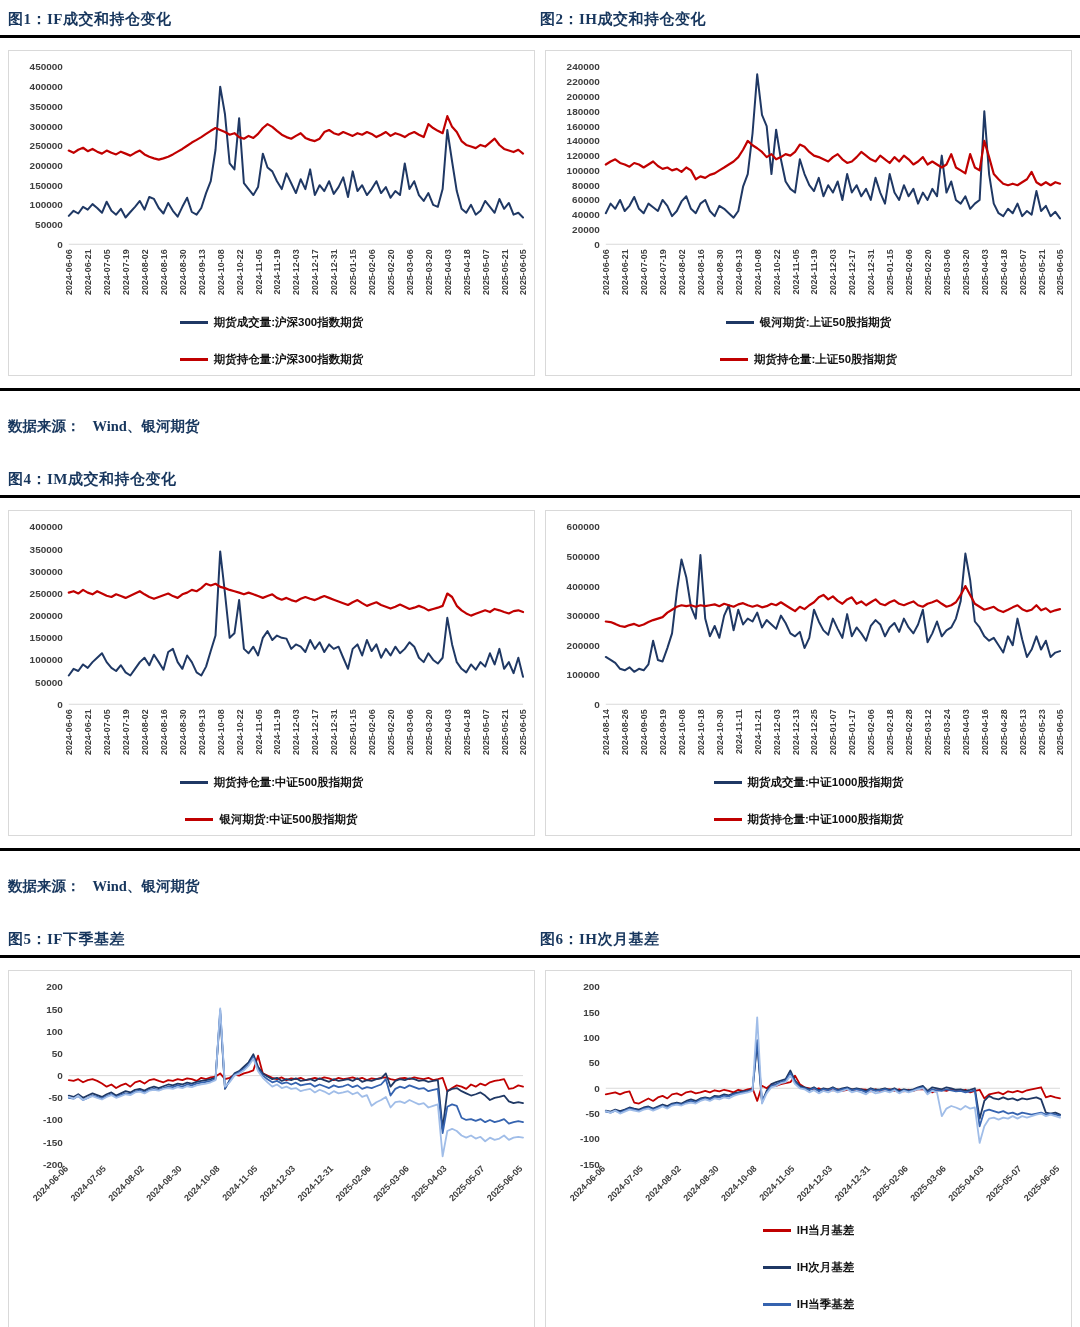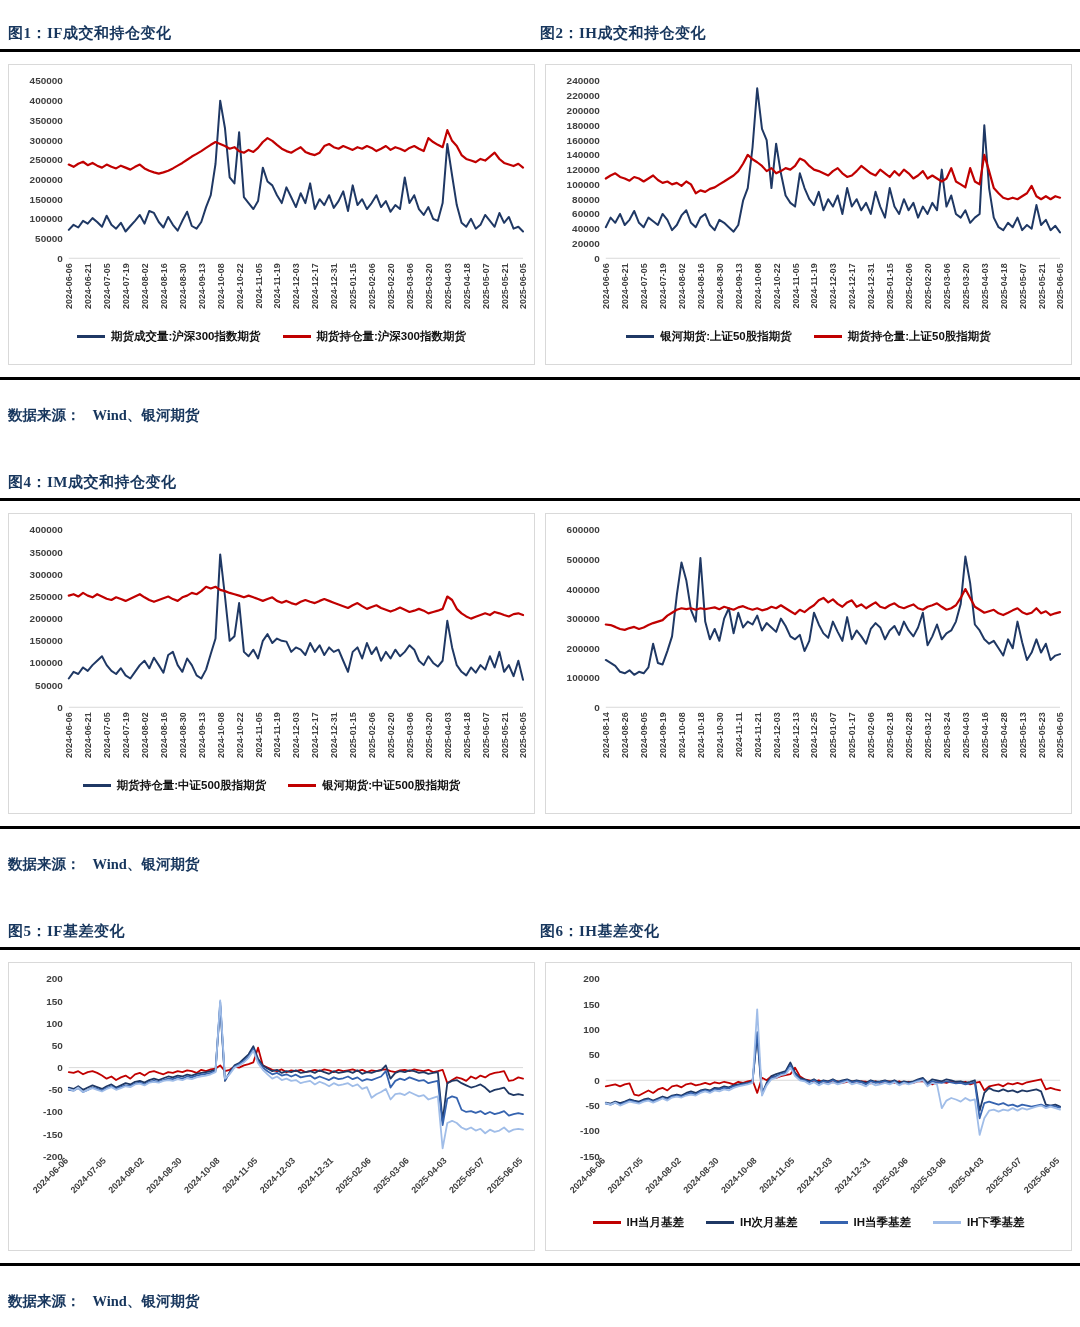--- a/index.html
+++ b/index.html
@@ -1,25 +1,25 @@
 <!DOCTYPE html>
 <html><head>
 <meta charset="utf-8">
 <style>
   html,body{margin:0;padding:0;background:#ffffff;}
   body{width:1080px;font-family:"Liberation Sans",sans-serif;}
-  .fig-titles{display:flex;padding:24px 8px 6px;}
+  .fig-titles{display:flex;padding:10px 8px 6px;}
   .fig-title{width:50%;font-family:"Liberation Serif",serif;font-weight:bold;font-size:15px;color:#17365D;letter-spacing:.5px;}
   .rule{height:3px;background:#000;width:1080px;}
   .boxrow{display:flex;gap:10px;padding:12px 8px;}
-  .chart-box{flex:1;border:1px solid #D9D9D9;background:#fff;padding:8px 4px 16px;}
+  .chart-box{flex:1;border:1px solid #D9D9D9;background:#fff;padding:8px 4px 4px;}
   .chart-svg{display:block;width:100%;height:auto;}
   .ytick{font:600 10px "Liberation Sans",sans-serif;fill:#3F3F3F;}
   .xtick{font:600 9px "Liberation Sans",sans-serif;fill:#3F3F3F;}
-  .legend{display:flex;justify-content:center;align-items:center;gap:22px;padding:5px 0 4px;flex-wrap:wrap;}
+  .legend{display:flex;justify-content:center;align-items:center;gap:22px;padding:5px 0 4px;flex-wrap:wrap;flex-direction:column;}
   .legend-item{display:flex;align-items:center;gap:6px;}
   .legend-item .sw{display:inline-block;width:28px;height:3px;}
   .legend-item .lt{font:700 11.5px "Liberation Sans",sans-serif;color:#111;}
   .source{padding:16px 8px 24px;font-family:"Liberation Serif",serif;font-weight:bold;font-size:14.5px;color:#17365D;margin-top:10px;}
   .source .sv{margin-left:12px;}
 </style>
 </head>
 <body>
 
 <div>
@@ -231,32 +231,42 @@
           <text x="401.5" y="191" class="xtick" text-anchor="end" transform="rotate(-90 401.5 191)">2025-03-24</text>
           <text x="420.5" y="191" class="xtick" text-anchor="end" transform="rotate(-90 420.5 191)">2025-04-03</text>
           <text x="439.5" y="191" class="xtick" text-anchor="end" transform="rotate(-90 439.5 191)">2025-04-16</text>
           <text x="458.5" y="191" class="xtick" text-anchor="end" transform="rotate(-90 458.5 191)">2025-04-28</text>
           <text x="477.5" y="191" class="xtick" text-anchor="end" transform="rotate(-90 477.5 191)">2025-05-13</text>
           <text x="496.5" y="191" class="xtick" text-anchor="end" transform="rotate(-90 496.5 191)">2025-05-23</text>
           <text x="515.5" y="191" class="xtick" text-anchor="end" transform="rotate(-90 515.5 191)">2025-06-05</text>
           <polyline points="56.0,138.5 60.8,141.5 65.5,144.5 70.3,150.4 75.0,151.9 79.8,148.9 84.5,153.4 89.3,150.4 94.0,151.9 98.8,146.0 103.5,122.2 108.3,141.5 113.0,143.0 117.8,129.6 122.5,114.8 127.3,73.3 132.0,40.6 136.8,58.4 141.5,88.1 146.3,100.0 151.0,36.2 155.8,100.0 160.5,117.8 165.3,107.4 170.0,119.3 174.8,97.0 179.5,86.6 184.3,111.8 189.0,91.1 193.8,105.9 198.5,100.0 203.3,102.9 208.0,94.0 212.8,108.9 217.5,101.5 222.3,105.9 227.0,110.3 231.8,97.0 236.5,104.4 241.3,114.8 246.0,117.8 250.8,113.3 255.5,129.6 260.3,119.3 265.0,91.1 269.8,102.9 274.5,111.8 279.3,116.3 284.0,100.0 288.8,110.3 293.5,119.3 298.3,95.5 303.0,117.8 307.8,108.9 312.5,114.8 317.3,122.2 322.0,107.4 326.8,101.5 331.5,105.9 336.3,117.8 341.0,108.9 345.8,104.4 350.5,113.3 355.3,100.0 360.0,108.9 364.8,114.8 369.5,105.9 374.3,91.1 379.0,123.7 383.8,114.8 388.5,102.9 393.3,117.8 398.0,111.8 402.8,108.9 407.5,100.0 412.3,82.2 417.0,34.7 421.8,61.4 426.5,102.9 431.3,108.9 436.0,117.8 440.8,122.2 445.5,119.3 450.3,126.7 455.0,134.1 459.8,117.8 464.5,126.7 469.3,100.0 474.0,120.7 478.8,138.5 483.5,131.1 488.3,117.8 493.0,131.1 497.8,122.2 502.5,138.5 507.3,134.1 512.0,132.6" fill="none" stroke="#1F3864" stroke-width="2" stroke-linejoin="round" stroke-linecap="round"></polyline>
           <polyline points="56.0,102.9 60.8,103.5 65.5,105.3 70.3,107.4 75.0,108.3 79.8,106.5 84.5,105.3 89.3,107.4 94.0,105.9 98.8,103.5 103.5,101.5 108.3,100.0 113.0,98.5 117.8,94.0 122.5,91.1 127.3,88.1 132.0,86.6 136.8,87.5 141.5,86.6 146.3,88.1 151.0,86.6 155.8,87.5 160.5,86.6 165.3,85.7 170.0,87.5 174.8,85.1 179.5,86.6 184.3,88.1 189.0,85.7 193.8,84.5 198.5,86.6 203.3,88.1 208.0,86.6 212.8,88.7 217.5,87.5 222.3,85.1 227.0,86.6 231.8,83.6 236.5,86.6 241.3,89.6 246.0,92.5 250.8,88.1 255.5,90.5 260.3,86.6 265.0,83.6 269.8,78.6 274.5,76.2 279.3,80.7 284.0,77.7 288.8,82.2 293.5,85.1 298.3,80.7 303.0,78.6 307.8,85.1 312.5,82.8 317.3,86.6 322.0,83.6 326.8,80.7 331.5,85.1 336.3,86.6 341.0,83.6 345.8,81.6 350.5,85.1 355.3,86.6 360.0,84.5 364.8,82.8 369.5,86.6 374.3,88.1 379.0,85.1 383.8,83.6 388.5,81.6 393.3,85.1 398.0,88.1 402.8,86.6 407.5,83.6 412.3,76.2 417.0,67.3 421.8,76.2 426.5,85.1 431.3,88.1 436.0,91.1 440.8,89.6 445.5,88.1 450.3,91.7 455.0,93.4 459.8,91.1 464.5,88.7 469.3,86.6 474.0,90.5 478.8,92.5 483.5,91.1 488.3,86.6 493.0,91.7 497.8,89.6 502.5,93.4 507.3,91.7 512.0,90.5" fill="none" stroke="#C00000" stroke-width="2.2" stroke-linejoin="round" stroke-linecap="round"></polyline>
         </svg>
+      <div class="legend">
+          <span class="legend-item">
+            <span class="sw" style="background: rgb(31, 56, 100);"></span>
+            <span class="lt">期货成交量:中证1000股指期货</span>
+          </span>
+          <span class="legend-item">
+            <span class="sw" style="background: rgb(192, 0, 0);"></span>
+            <span class="lt">期货持仓量:中证1000股指期货</span>
+          </span>
+        </div>
     </div>
   </div>
   <div class="rule"></div>
   <div class="source">
     <span>数据来源：</span><span class="sv">Wind、银河期货</span>
   </div>
 </div>
 
 <div>
   <div class="fig-titles">
-    <div class="fig-title">图5：IF基差变化</div>
-    <div class="fig-title">图6：IH基差变化</div>
+    <div class="fig-title">图5：IF下季基差</div>
+    <div class="fig-title">图6：IH次月基差</div>
   </div>
   <div class="rule"></div>
   <div class="boxrow">
     <div class="chart-box">
       <svg class="chart-svg" viewBox="0 0 519 240">
           <text x="50" y="11.5" text-anchor="end" class="ytick">200</text>
           <text x="50" y="33.8" text-anchor="end" class="ytick">150</text>
           <text x="50" y="56.0" text-anchor="end" class="ytick">100</text>
           <text x="50" y="78.3" text-anchor="end" class="ytick">50</text>
           <text x="50" y="100.5" text-anchor="end" class="ytick">0</text>

